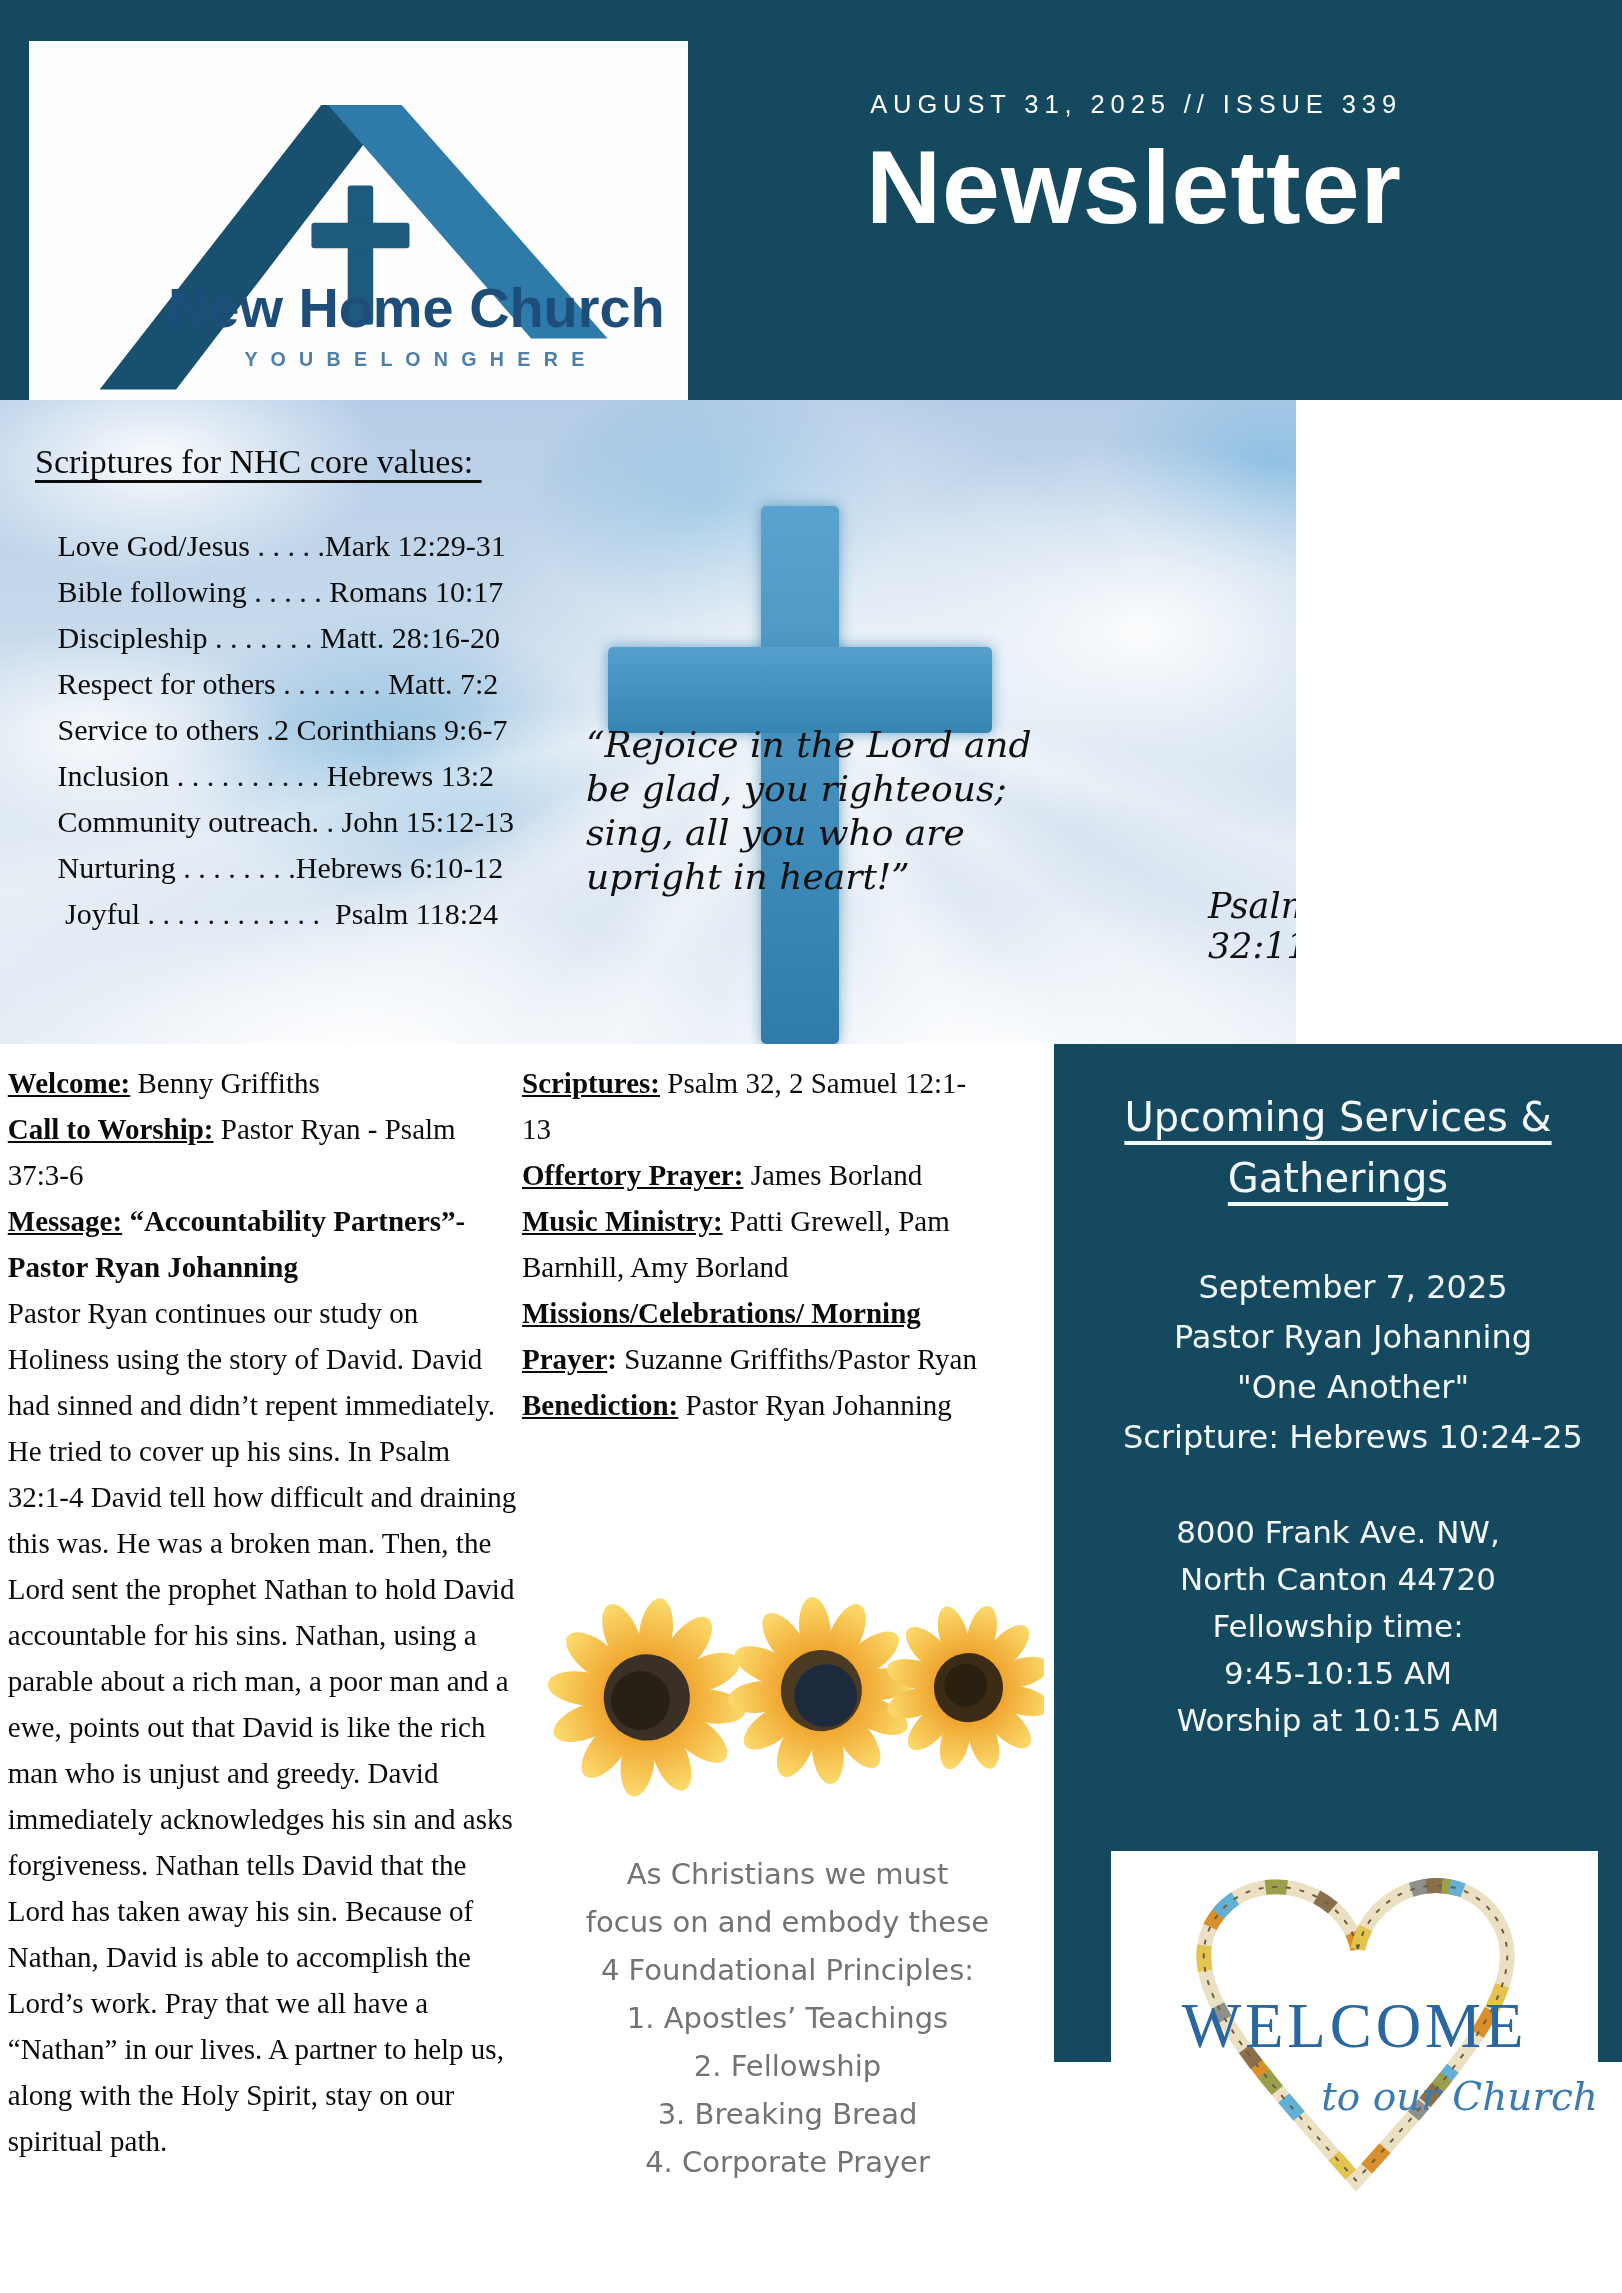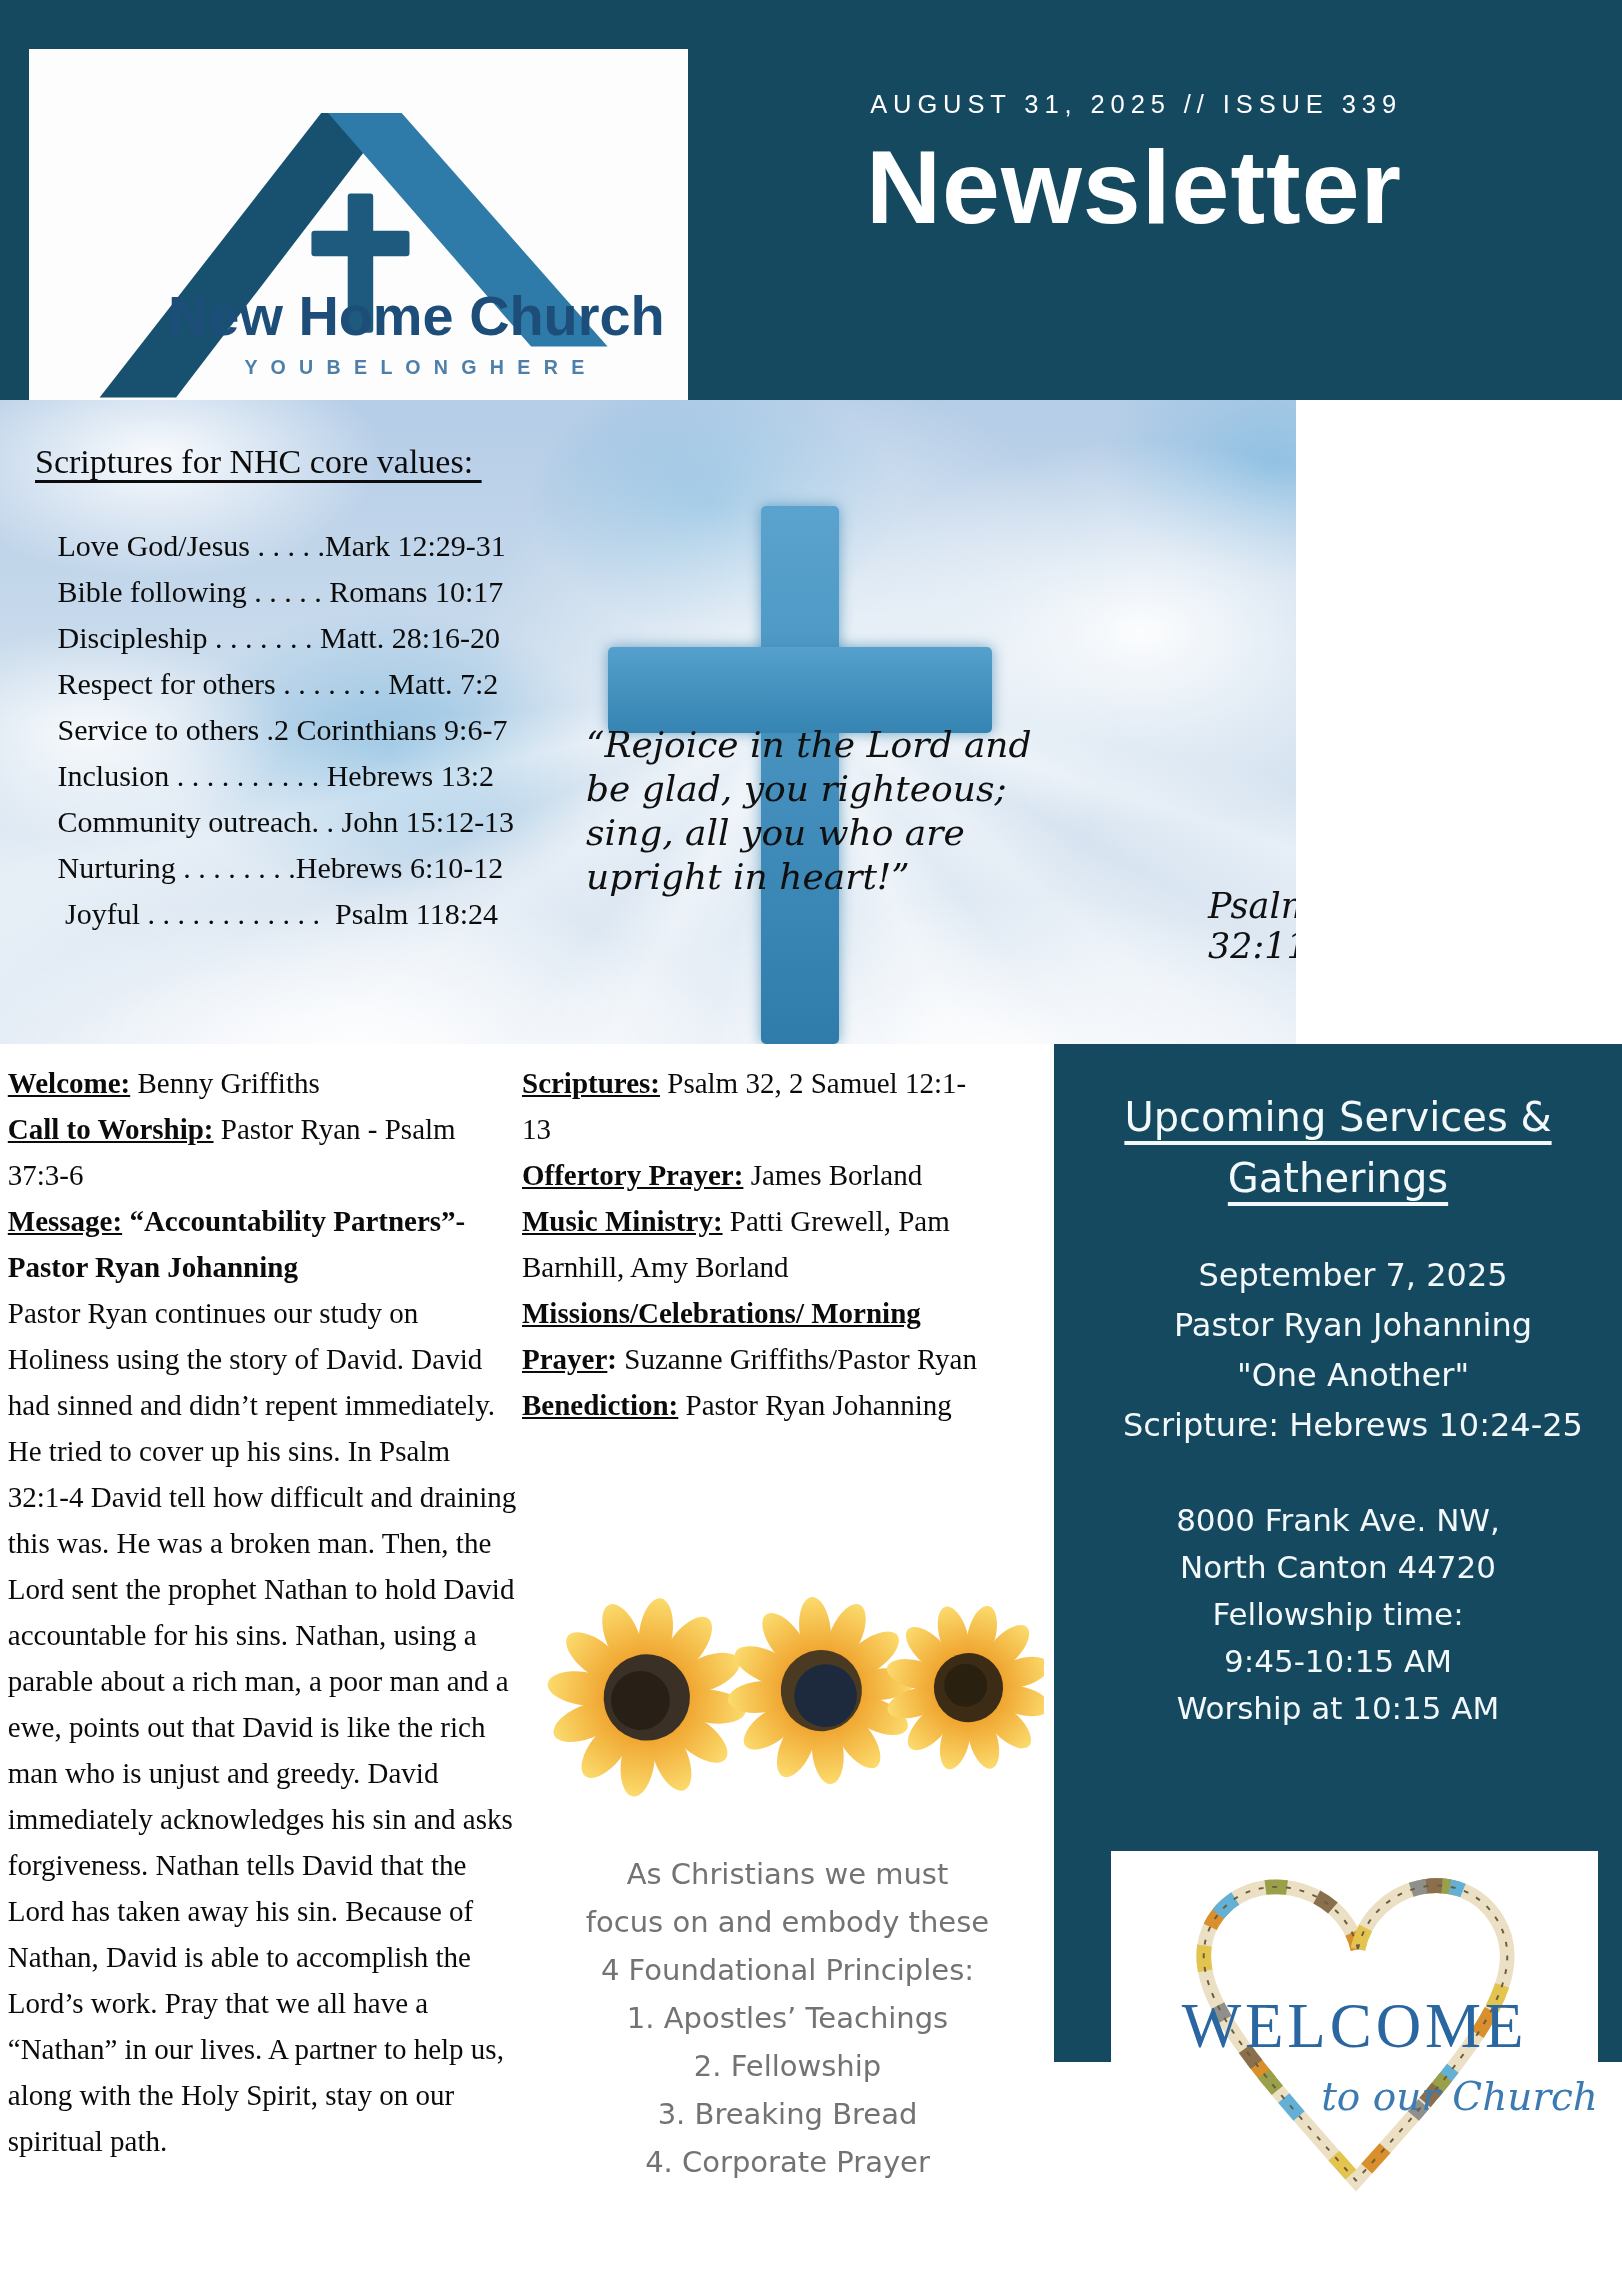--- a/index.html
+++ b/index.html
@@ -1,21 +1,21 @@
 <!DOCTYPE html>
 <html><head>
 <meta charset="utf-8">
 <style>
   html,body{margin:0;padding:0;background:#e8e8e8;}
   .page{position:relative;width:1622px;height:2294px;background:#ffffff;overflow:hidden;
         font-family:"Liberation Serif","DejaVu Serif",serif;color:#111;}
 
   
   .header-band{position:absolute;left:0;top:0;width:1622px;height:400px;background:#15495f;}
-  .logo-box{position:absolute;left:29px;top:41px;width:659px;height:386px;background:#fdfdfd;margin-top:8px;}
+  .logo-box{position:absolute;left:29px;top:41px;width:659px;height:386px;background:#fdfdfd;}
   .logo-box svg{display:block;width:100%;height:100%;}
   .header-text{position:absolute;left:814px;top:90px;width:588px;text-align:right;color:#ffffff;
                font-family:"Liberation Sans","DejaVu Sans",sans-serif;}
   .issue-line{font-size:25.5px;letter-spacing:5.9px;font-weight:400;}
   .newsletter-title{font-size:104px;font-weight:700;letter-spacing:1px;margin-top:13.7px;line-height:1.05;}
 
   
   .sky{position:absolute;left:0;top:400px;width:1296px;height:644px;overflow:hidden;
        background-image:
          radial-gradient(circle at 799px 289px, rgba(255,255,255,.75), rgba(255,255,255,0) 323px),
@@ -63,21 +63,21 @@
 
   .sunflowers{position:absolute;left:534px;top:521px;width:510px;height:257px;}
   .principles{position:absolute;left:513px;top:806px;width:549px;text-align:center;
               font-family:"DejaVu Sans","Liberation Sans",sans-serif;font-size:29px;line-height:48px;color:#737373;}
 
   
   .panel{position:absolute;left:1054px;top:0;width:568px;height:1018px;background:#15495f;
          color:#f3f8fb;text-align:center;font-family:"DejaVu Sans","Liberation Sans",sans-serif;}
   .panel-heading{margin:43px auto 0 auto;width:441px;font-size:40px;line-height:61px;
                  text-decoration:underline;text-underline-offset:9.8px;}
-  .panel-services{margin-top:41px;font-size:32px;line-height:50px;padding-left:30px;}
+  .panel-services{margin-top:53px;font-size:32px;line-height:50px;padding-left:30px;}
   .panel-location{margin-top:47px;font-size:31px;line-height:47px;}
   .welcome-card{position:absolute;left:57px;top:807px;width:487px;height:367px;background:#ffffff;}
   .welcome-card svg{position:absolute;left:0;top:0;width:100%;height:100%;}
   .welcome-title{position:absolute;left:0;top:139px;width:100%;text-align:center;
                  font-family:"Liberation Serif",serif;font-size:63px;letter-spacing:3.9px;color:#2a66a0;}
   .welcome-sub{position:absolute;left:0;top:223px;width:100%;text-align:right;
                font-family:"DejaVu Serif",serif;font-style:italic;font-size:39px;color:#3c7ab2;}
 </style>
 </head>
 <body>

